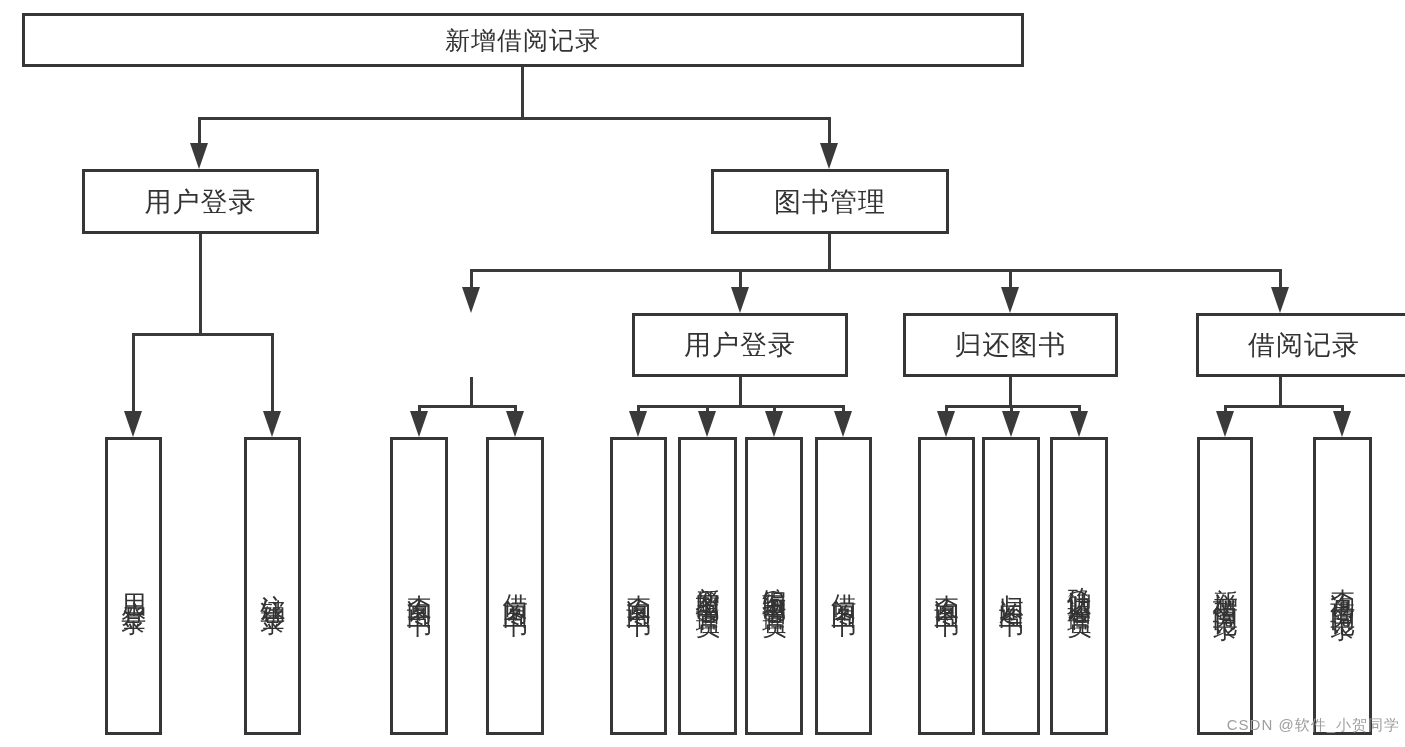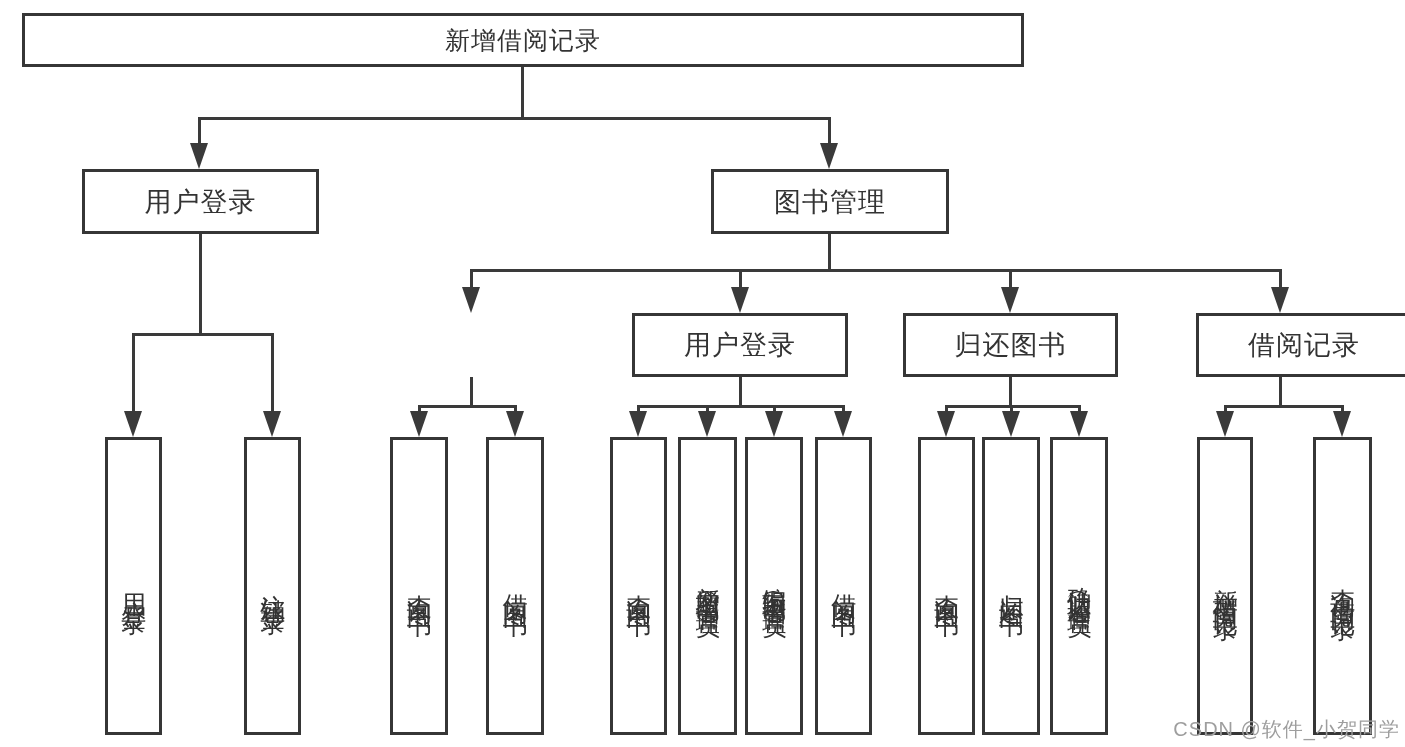--- a/index.html
+++ b/index.html
@@ -26,21 +26,21 @@
   .leaf.long span { font-size:24px; letter-spacing:4px; }
   .hline { position:absolute; height:3px; background:#3a3a3a; }
   .vline { position:absolute; width:3px; background:#3a3a3a; }
   .arrow {
     position:absolute; width:0; height:0;
     border-left:9px solid transparent; border-right:9px solid transparent;
     border-top:26px solid #3a3a3a;
   }
   .watermark {
     position:absolute; top:716px; right:5px;
-    font-size:20px; color:#9e9e9e; letter-spacing:1px; z-index:5;
+    font-size:15px; color:#9e9e9e; letter-spacing:1px; z-index:5;
   }
 </style>
 </head>
 <body>
 
 <div class="canvas">
 
   <div class="node root" style="left:22px; top:13px; width:1002px; height:54px;">
     <span>新增借阅记录</span>
   </div>

